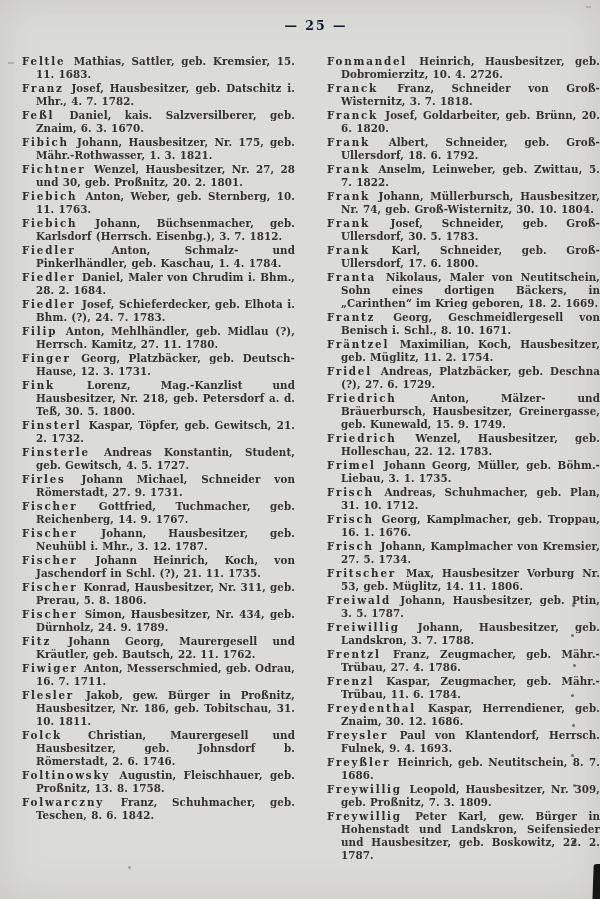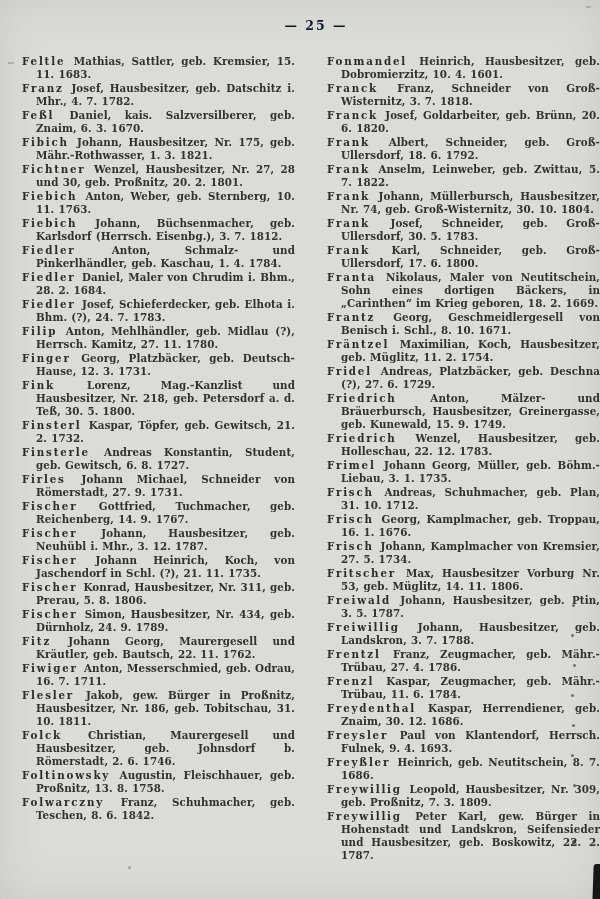--- a/index.html
+++ b/index.html
@@ -102,36 +102,36 @@
         <p class="entry"><span class="surname">Fichtner</span><span class="etext"> Wenzel, Hausbesitzer, Nr. 27, 28 und 30, geb. Proßnitz, 20. 2. 1801.</span></p>
         <p class="entry"><span class="surname">Fiebich</span><span class="etext"> Anton, Weber, geb. Sternberg, 10. 11. 1763.</span></p>
         <p class="entry"><span class="surname">Fiebich</span><span class="etext"> Johann, Büchsenmacher, geb. Karlsdorf (Herrsch. Eisenbg.), 3. 7. 1812.</span></p>
         <p class="entry"><span class="surname">Fiedler</span><span class="etext"> Anton, Schmalz- und Pinkerlhändler, geb. Kaschau, 1. 4. 1784.</span></p>
         <p class="entry"><span class="surname">Fiedler</span><span class="etext"> Daniel, Maler von Chrudim i. Bhm., 28. 2. 1684.</span></p>
         <p class="entry"><span class="surname">Fiedler</span><span class="etext"> Josef, Schieferdecker, geb. Elhota i. Bhm. (?), 24. 7. 1783.</span></p>
         <p class="entry"><span class="surname">Filip</span><span class="etext"> Anton, Mehlhändler, geb. Midlau (?), Herrsch. Kamitz, 27. 11. 1780.</span></p>
         <p class="entry"><span class="surname">Finger</span><span class="etext"> Georg, Platzbäcker, geb. Deutsch-Hause, 12. 3. 1731.</span></p>
         <p class="entry"><span class="surname">Fink</span><span class="etext"> Lorenz, Mag.-Kanzlist und Hausbesitzer, Nr. 218, geb. Petersdorf a. d. Teß, 30. 5. 1800.</span></p>
         <p class="entry"><span class="surname">Finsterl</span><span class="etext"> Kaspar, Töpfer, geb. Gewitsch, 21. 2. 1732.</span></p>
-        <p class="entry"><span class="surname">Finsterle</span><span class="etext"> Andreas Konstantin, Student, geb. Gewitsch, 6. 8. 1727.</span></p>
+        <p class="entry"><span class="surname">Finsterle</span><span class="etext"> Andreas Konstantin, Student, geb. Gewitsch, 4. 5. 1727.</span></p>
         <p class="entry"><span class="surname">Firles</span><span class="etext"> Johann Michael, Schneider von Römerstadt, 27. 9. 1731.</span></p>
         <p class="entry"><span class="surname">Fischer</span><span class="etext"> Gottfried, Tuchmacher, geb. Reichenberg, 14. 9. 1767.</span></p>
         <p class="entry"><span class="surname">Fischer</span><span class="etext"> Johann, Hausbesitzer, geb. Neuhübl i. Mhr., 3. 12. 1787.</span></p>
         <p class="entry"><span class="surname">Fischer</span><span class="etext"> Johann Heinrich, Koch, von Jaschendorf in Schl. (?), 21. 11. 1735.</span></p>
         <p class="entry"><span class="surname">Fischer</span><span class="etext"> Konrad, Hausbesitzer, Nr. 311, geb. Prerau, 5. 8. 1806.</span></p>
         <p class="entry"><span class="surname">Fischer</span><span class="etext"> Simon, Hausbesitzer, Nr. 434, geb. Dürnholz, 24. 9. 1789.</span></p>
         <p class="entry"><span class="surname">Fitz</span><span class="etext"> Johann Georg, Maurergesell und Kräutler, geb. Bautsch, 22. 11. 1762.</span></p>
         <p class="entry"><span class="surname">Fiwiger</span><span class="etext"> Anton, Messerschmied, geb. Odrau, 16. 7. 1711.</span></p>
         <p class="entry"><span class="surname">Flesler</span><span class="etext"> Jakob, gew. Bürger in Proßnitz, Hausbesitzer, Nr. 186, geb. Tobitschau, 31. 10. 1811.</span></p>
         <p class="entry"><span class="surname">Folck</span><span class="etext"> Christian, Maurergesell und Hausbesitzer, geb. Johnsdorf b. Römerstadt, 2. 6. 1746.</span></p>
         <p class="entry"><span class="surname">Foltinowsky</span><span class="etext"> Augustin, Fleischhauer, geb. Proßnitz, 13. 8. 1758.</span></p>
         <p class="entry"><span class="surname">Folwarczny</span><span class="etext"> Franz, Schuhmacher, geb. Teschen, 8. 6. 1842.</span></p>
       </div>
     <div class="col">
-        <p class="entry"><span class="surname">Fonmandel</span><span class="etext"> Heinrich, Hausbesitzer, geb. Dobromierzitz, 10. 4. 1601.</span></p>
+        <p class="entry"><span class="surname">Fonmandel</span><span class="etext"> Heinrich, Hausbesitzer, geb. Dobromierzitz, 10. 4. 2726.</span></p>
         <p class="entry"><span class="surname">Franck</span><span class="etext"> Franz, Schneider von Groß-Wisternitz, 3. 7. 1818.</span></p>
         <p class="entry"><span class="surname">Franck</span><span class="etext"> Josef, Goldarbeiter, geb. Brünn, 20. 6. 1820.</span></p>
         <p class="entry"><span class="surname">Frank</span><span class="etext"> Albert, Schneider, geb. Groß-Ullersdorf, 18. 6. 1792.</span></p>
         <p class="entry"><span class="surname">Frank</span><span class="etext"> Anselm, Leinweber, geb. Zwittau, 5. 7. 1822.</span></p>
         <p class="entry"><span class="surname">Frank</span><span class="etext"> Johann, Müllerbursch, Hausbesitzer, Nr. 74, geb. Groß-Wisternitz, 30. 10. 1804.</span></p>
         <p class="entry"><span class="surname">Frank</span><span class="etext"> Josef, Schneider, geb. Groß-Ullersdorf, 30. 5. 1783.</span></p>
         <p class="entry"><span class="surname">Frank</span><span class="etext"> Karl, Schneider, geb. Groß-Ullersdorf, 17. 6. 1800.</span></p>
         <p class="entry"><span class="surname">Franta</span><span class="etext"> Nikolaus, Maler von Neutitschein, Sohn eines dortigen Bäckers, in „Carinthen“ im Krieg geboren, 18. 2. 1669.</span></p>
         <p class="entry"><span class="surname">Frantz</span><span class="etext"> Georg, Geschmeidlergesell von Benisch i. Schl., 8. 10. 1671.</span></p>
         <p class="entry"><span class="surname">Fräntzel</span><span class="etext"> Maximilian, Koch, Hausbesitzer, geb. Müglitz, 11. 2. 1754.</span></p>

